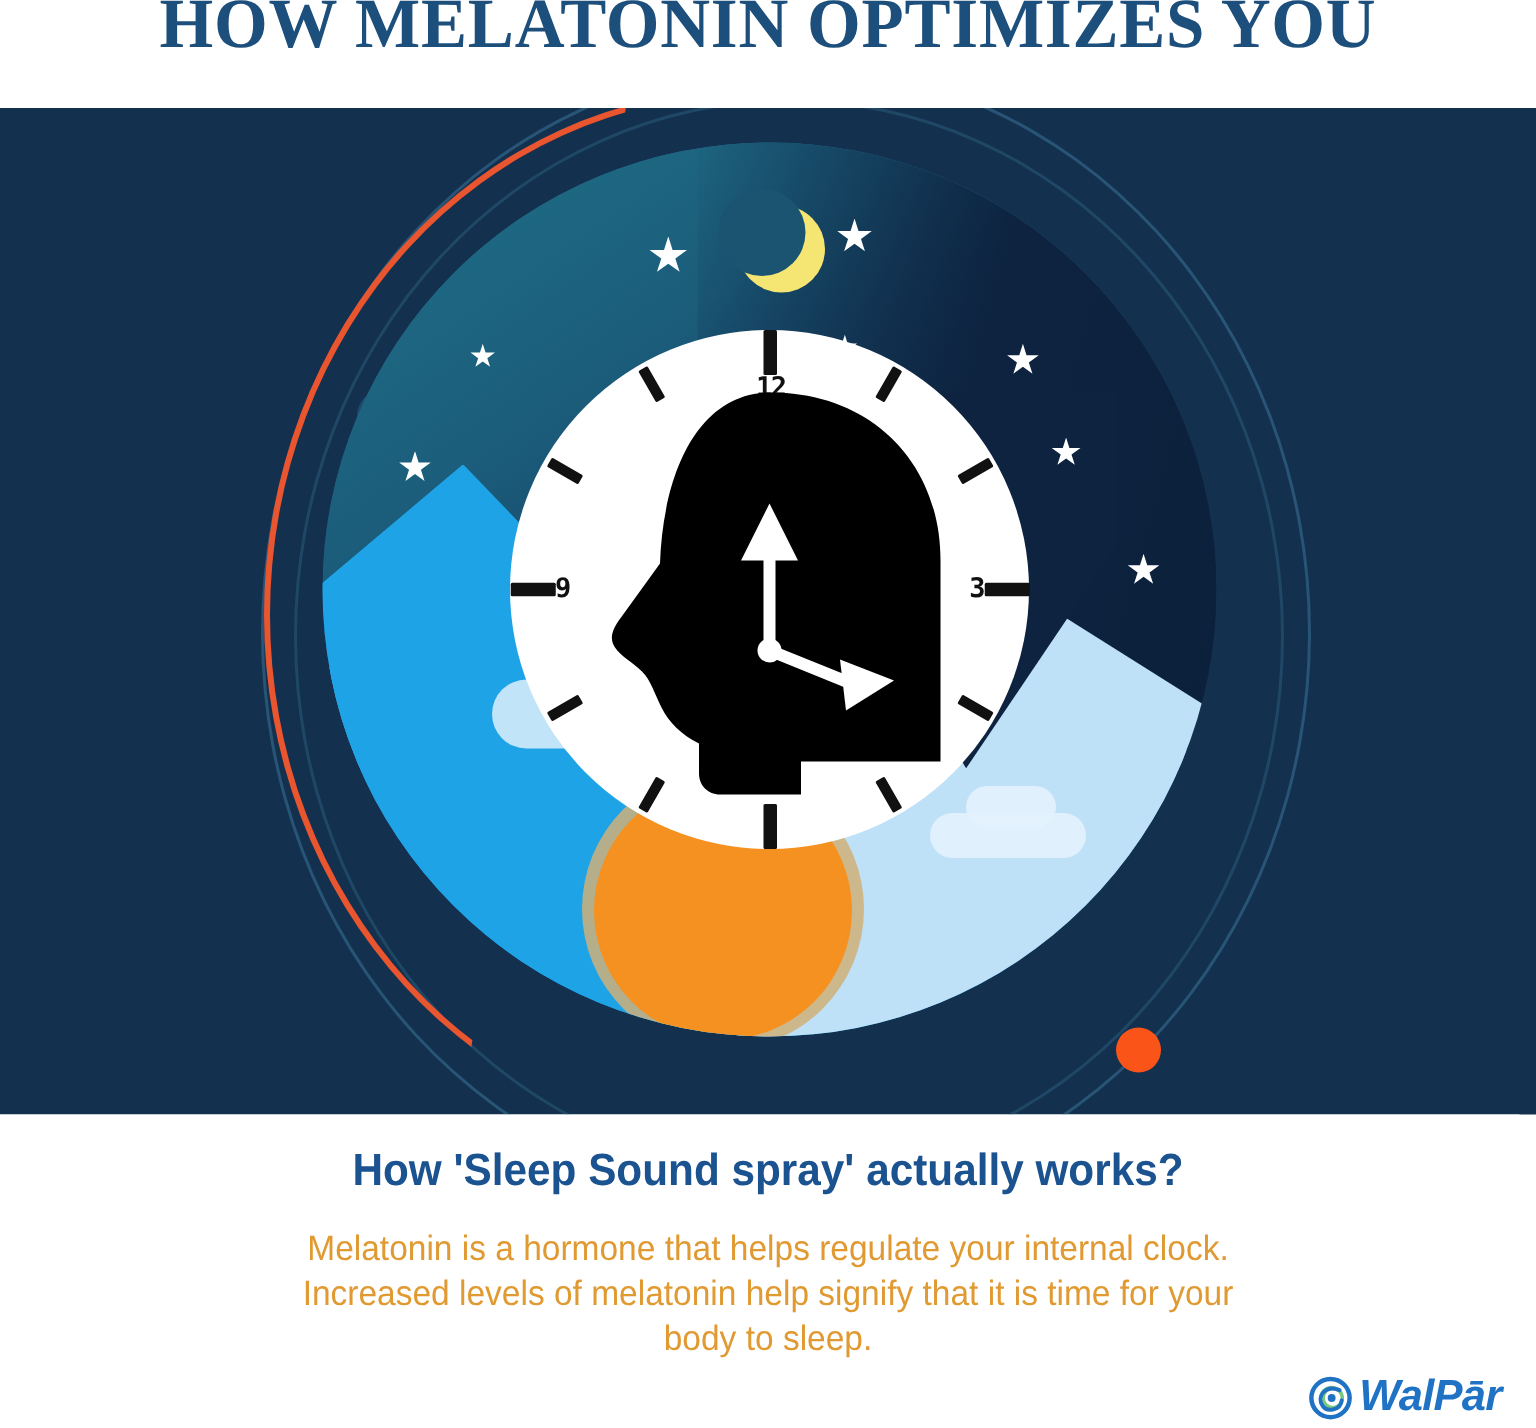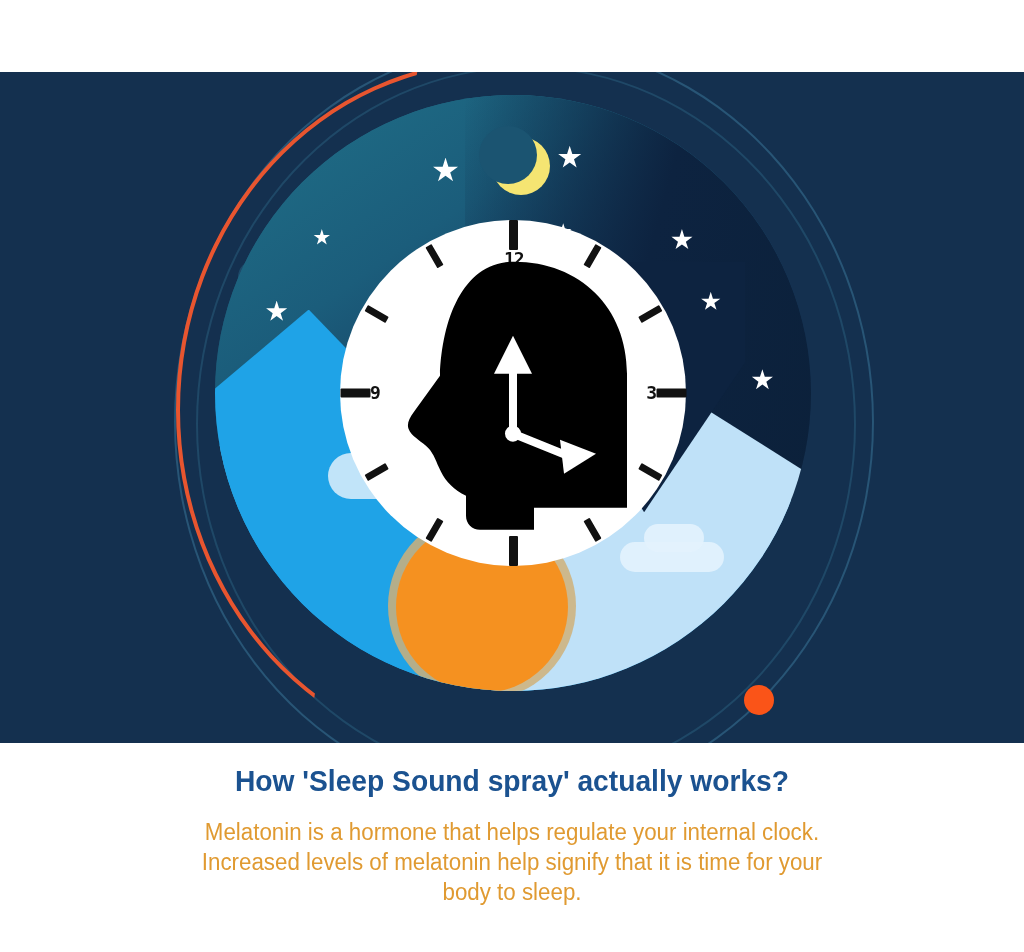--- a/index.html
+++ b/index.html
@@ -237,20 +237,23 @@
     font-size: 29px;
     color: #1f72c4;
     letter-spacing: -0.5px;
   }
 </style>
 </head>
 <body>
 
 <div id="page">
 
+  <div class="title-band">
+    <div class="main-title">HOW MELATONIN OPTIMIZES YOU</div>
+  </div>
 
   <div class="hero-panel">
 
     <div class="arc-teal-outer"></div>
     <div class="arc-teal-inner"></div>
     <div class="arc-orange"></div>
     <div class="dot-teal"></div>
     <div class="dot-orange"></div>
 
     <div class="scene-circle">
@@ -341,15 +344,25 @@
   </div>
 
   <div class="bottom">
     <div class="sub-heading">How 'Sleep Sound spray' actually works?</div>
     <div class="body-copy">
       <span class="ln">Melatonin is a hormone that helps regulate your internal clock.</span>
       <span class="ln">Increased levels of melatonin help signify that it is time for your</span>
       <span class="ln">body to sleep.</span>
     </div>
 
+    <div class="logo">
+      <svg class="logo-mark" viewBox="0 0 40 40">
+        <circle cx="20" cy="20" r="17" fill="none" stroke="#1f72c4" stroke-width="4"></circle>
+        <circle cx="21" cy="20" r="11" fill="#5fbf6a" opacity="0.85"></circle>
+        <circle cx="22" cy="20" r="7" fill="#ffffff"></circle>
+        <path d="M28 13 C 16 8, 7 18, 13 27 C 17 33, 29 31, 30 22" fill="none" stroke="#1f72c4" stroke-width="3.5" stroke-linecap="round"></path>
+        <circle cx="21" cy="20" r="3.5" fill="#1f72c4"></circle>
+      </svg>
+      <span class="logo-text">WalPār</span>
+    </div>
   </div>
 
 </div>
 
 </body></html>

